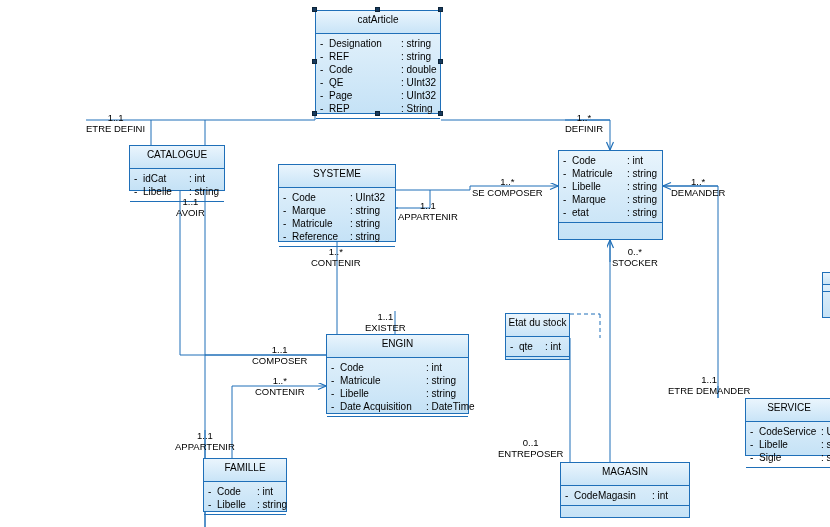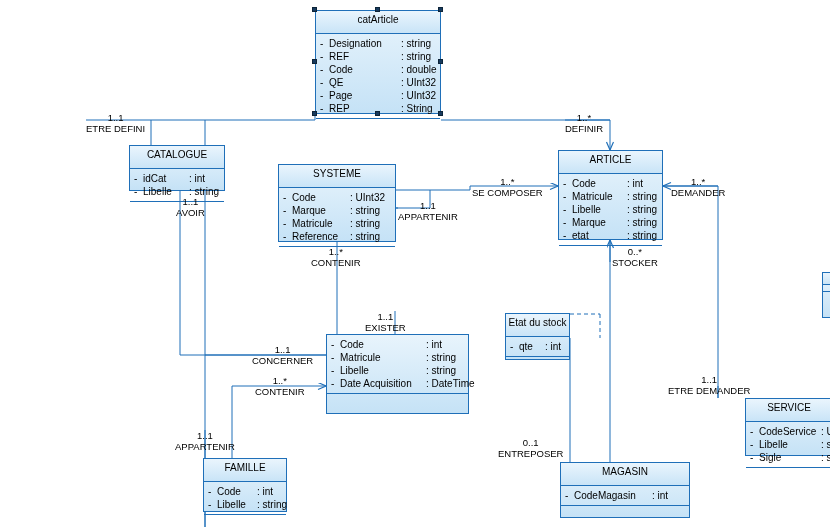--- a/index.html
+++ b/index.html
@@ -217,21 +217,20 @@
           </div>
           <div class="attr-row">
             <span class="attr-vis">-</span>
             <span class="attr-name" style="width: 58px;">Reference</span>
             <span class="attr-type">: string</span>
           </div>
         </div>
         <div class="uml-ops"></div>
       </div>
       <div class="uml-class" style="left: 558px; top: 150px; width: 105px; height: 90px;">
-        <div class="uml-title">ARTICLE</div>
         <div class="uml-attrs">
           <div class="attr-row">
             <span class="attr-vis">-</span>
             <span class="attr-name" style="width: 55px;">Code</span>
             <span class="attr-type">: int</span>
           </div>
           <div class="attr-row">
             <span class="attr-vis">-</span>
             <span class="attr-name" style="width: 55px;">Matricule</span>
             <span class="attr-type">: string</span>
@@ -259,20 +258,21 @@
         <div class="uml-attrs">
           <div class="attr-row">
             <span class="attr-vis">-</span>
             <span class="attr-name" style="width: 26px;">qte</span>
             <span class="attr-type">: int</span>
           </div>
         </div>
         <div class="uml-ops"></div>
       </div>
       <div class="uml-class" style="left: 326px; top: 334px; width: 143px; height: 80px;">
+        <div class="uml-title">ENGIN</div>
         <div class="uml-attrs">
           <div class="attr-row">
             <span class="attr-vis">-</span>
             <span class="attr-name" style="width: 86px;">Code</span>
             <span class="attr-type">: int</span>
           </div>
           <div class="attr-row">
             <span class="attr-vis">-</span>
             <span class="attr-name" style="width: 86px;">Matricule</span>
             <span class="attr-type">: string</span>
@@ -377,21 +377,21 @@
       <div class="assoc" style="left: 612px; top: 246px;">
         <span class="mult">0..*</span>
         <span class="name">STOCKER</span>
       </div>
       <div class="assoc" style="left: 365px; top: 311px;">
         <span class="mult">1..1</span>
         <span class="name">EXISTER</span>
       </div>
       <div class="assoc" style="left: 252px; top: 344px;">
         <span class="mult">1..1</span>
-        <span class="name">CONCERNER</span>
+        <span class="name">COMPOSER</span>
       </div>
       <div class="assoc" style="left: 255px; top: 375px;">
         <span class="mult">1..*</span>
         <span class="name">CONTENIR</span>
       </div>
       <div class="assoc" style="left: 668px; top: 374px;">
         <span class="mult">1..1</span>
         <span class="name">ETRE DEMANDER</span>
       </div>
       <div class="assoc" style="left: 175px; top: 430px;">

